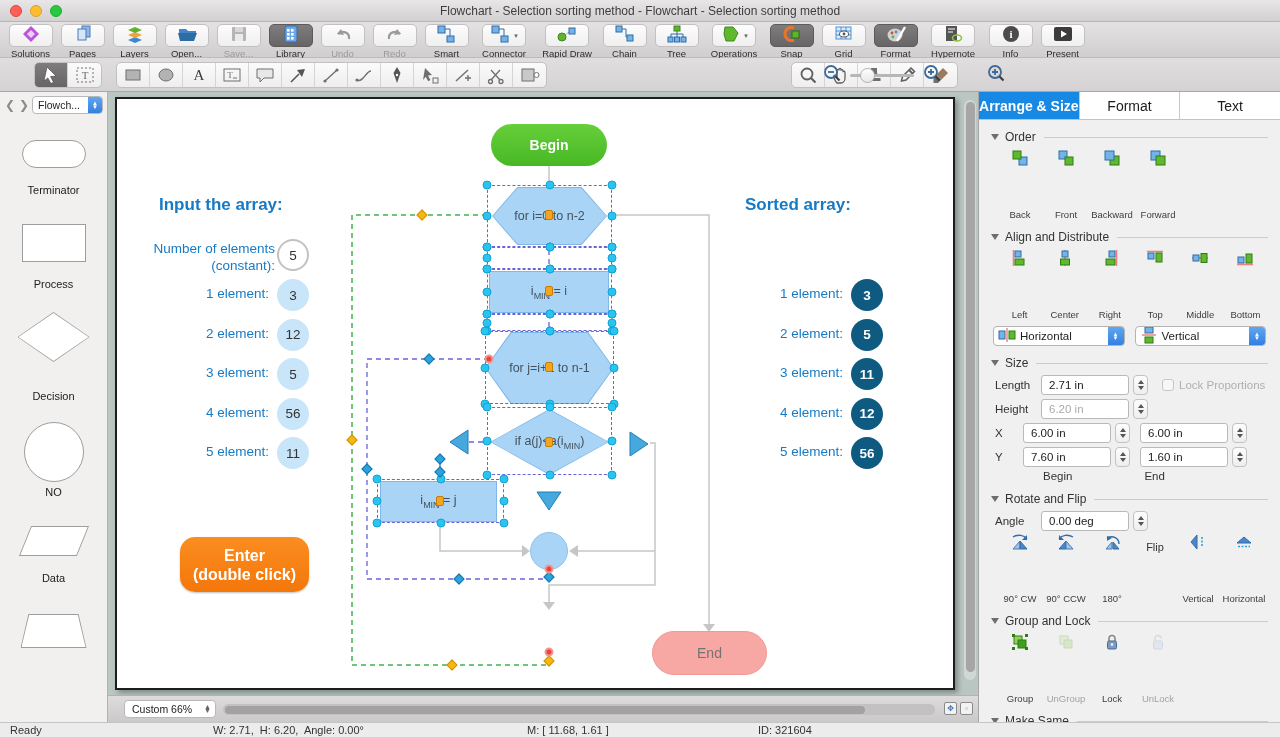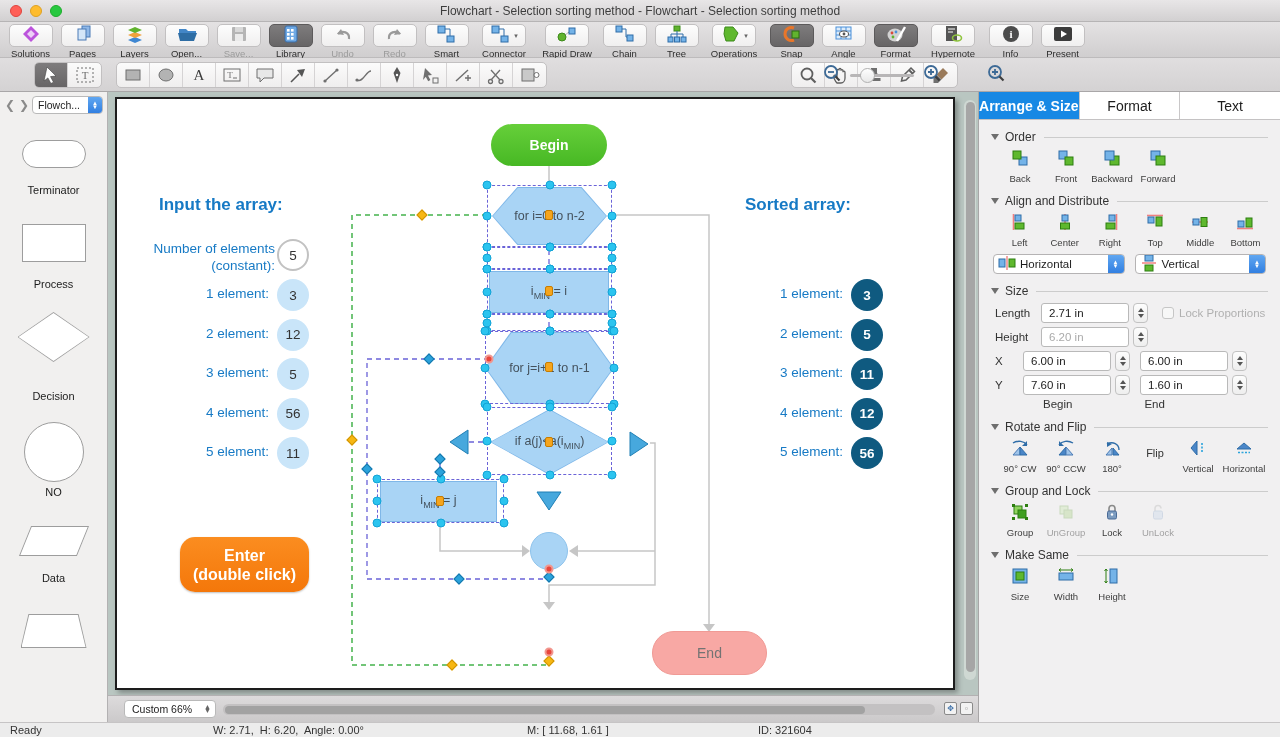--- a/index.html
+++ b/index.html
@@ -78,21 +78,21 @@
   .right-panel { width:302px; background:#f1f0f1; border-left:1px solid #a8a6a7; overflow:hidden; }
   .ptabs { display:flex; height:28px; border-bottom:1px solid #c4c2c3; background:#fff; }
   .ptab { flex:1; display:flex; align-items:center; justify-content:center; font-size:14px; color:#1c1c1c; border-right:1px solid #c9c7c8; background:#fff; }
   .ptab:last-child { border-right:none; }
   .ptab.active { background:#1788e4; color:#fff; font-weight:bold; }
   .sec { padding:0 12px; }
   .sec-h { display:flex; align-items:center; margin:10px 0 5px; font-size:12px; color:#333; }
   .sec-h .tri { width:0; height:0; border-left:4.5px solid transparent; border-right:4.5px solid transparent; border-top:6px solid #6e6e6e; margin-right:6px; }
   .sec-h .line { flex:1; border-top:1px solid #cccccc; margin-left:8px; }
   .prow { display:flex; margin:2px 0 0 6px; }
-  .pitem { width:46px; display:flex; flex-direction:column; align-items:center; }
+  .pitem { width:46px; display:flex; flex-direction:column; align-items:center;gap:36px; }
   .pitem .lbl { font-size:9.5px; color:#3d3d3d; margin-top:2px; white-space:nowrap; }
   .pitem.dim { opacity:.45; }
   .fliptxt { font-size:11px; color:#333; width:40px; text-align:center; margin-top:8px; }
   .inprow { display:flex; align-items:center; margin:4px 0 0 4px; gap:4px; }
   .inp-label { width:42px; font-size:11.5px; color:#333; }
   .inp-label.short { width:24px; }
   .numinp { width:88px; height:20px; border:1px solid #b9b9b9; border-radius:3px; background:#fff; font-size:11.5px; color:#1c1c1c; display:flex; align-items:center; padding-left:7px; }
   .numinp.dim { color:#aaa; }
   .stepper { width:15px; height:20px; border:1px solid #c2c2c2; border-radius:4px; background:linear-gradient(#fdfdfd,#eee); display:flex; flex-direction:column; align-items:center; justify-content:center; gap:2px; }
   .stepper .u { width:0;height:0;border-left:3px solid transparent;border-right:3px solid transparent;border-bottom:4px solid #555; }
@@ -278,21 +278,21 @@
       </div>
       <div class="tb-item">
         <div class="tb-btn">
           <span><svg width="22" height="20" viewBox="0 0 22 20">
               <rect x="3" y="3" width="15" height="12" fill="#ddecfa" stroke="#4a90d9"></rect>
               <path d="M3 7h15M3 11h15M8 3v12M13 3v12" stroke="#4a90d9"></path>
               <ellipse cx="11" cy="10" rx="4.5" ry="3" fill="#fff" stroke="#555"></ellipse>
               <circle cx="11" cy="10" r="1.4" fill="#555"></circle>
             </svg></span>
         </div>
-        <div class="tb-label">Angle</div>
+        <div class="tb-label">Grid</div>
       </div>
       <div class="tb-item">
         <div class="tb-btn active">
           <span><svg width="22" height="20" viewBox="0 0 22 20">
               <ellipse cx="10" cy="11" rx="7.5" ry="6.5" fill="#d2d2d2"></ellipse>
               <circle cx="7" cy="9" r="1.4" fill="#d84a3a"></circle>
               <circle cx="11" cy="8" r="1.4" fill="#4a90d9"></circle>
               <circle cx="8" cy="13" r="1.4" fill="#61b32e"></circle>
               <path d="M12 17L20 3" stroke="#fff" stroke-width="2.4"></path>
             </svg></span>
@@ -887,20 +887,28 @@
               <span>Begin</span>
               <span>End</span>
             </div>
           </div>
           <div class="sec">
             <div class="sec-h">
               <span class="tri"></span>
               <span>Rotate and Flip</span>
               <span class="line"></span>
             </div>
+            <div class="inprow">
+              <span class="inp-label">Angle</span>
+              <div class="numinp">0.00 deg</div>
+              <div class="stepper">
+                <span class="u"></span>
+                <span class="d"></span>
+              </div>
+            </div>
             <div class="prow" style="align-items:flex-start;">
               <div class="pitem">
                 <span><svg width="18" height="18" viewBox="0 0 18 18">
                     <path d="M2 4c5-3 11-2 14 2" fill="none" stroke="#2f6da8" stroke-width="1.4"></path>
                     <path d="M16 2v5h-5z" fill="#2f6da8"></path>
                     <path d="M2 16l7-8v8z" fill="#9fc4ea" stroke="#4a7ab5"></path>
                     <path d="M16 16L9 8v8z" fill="#4a86c8" stroke="#2f6da8"></path>
                   </svg></span>
                 <span class="lbl">90° CW</span>
               </div>

